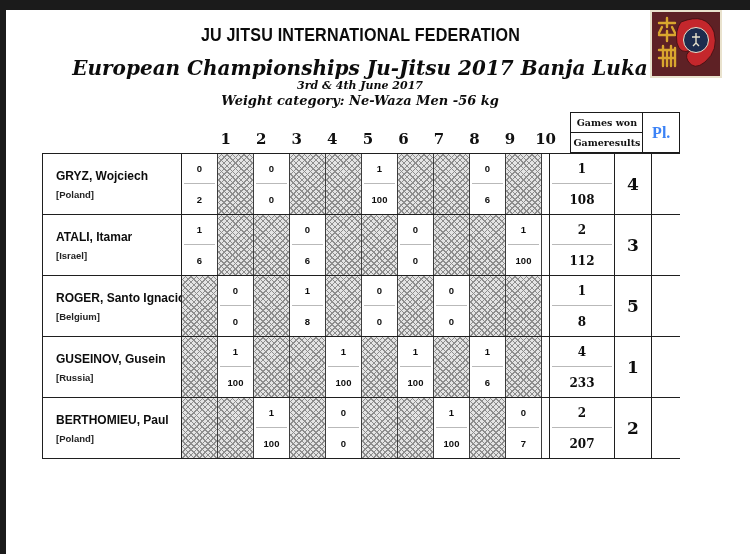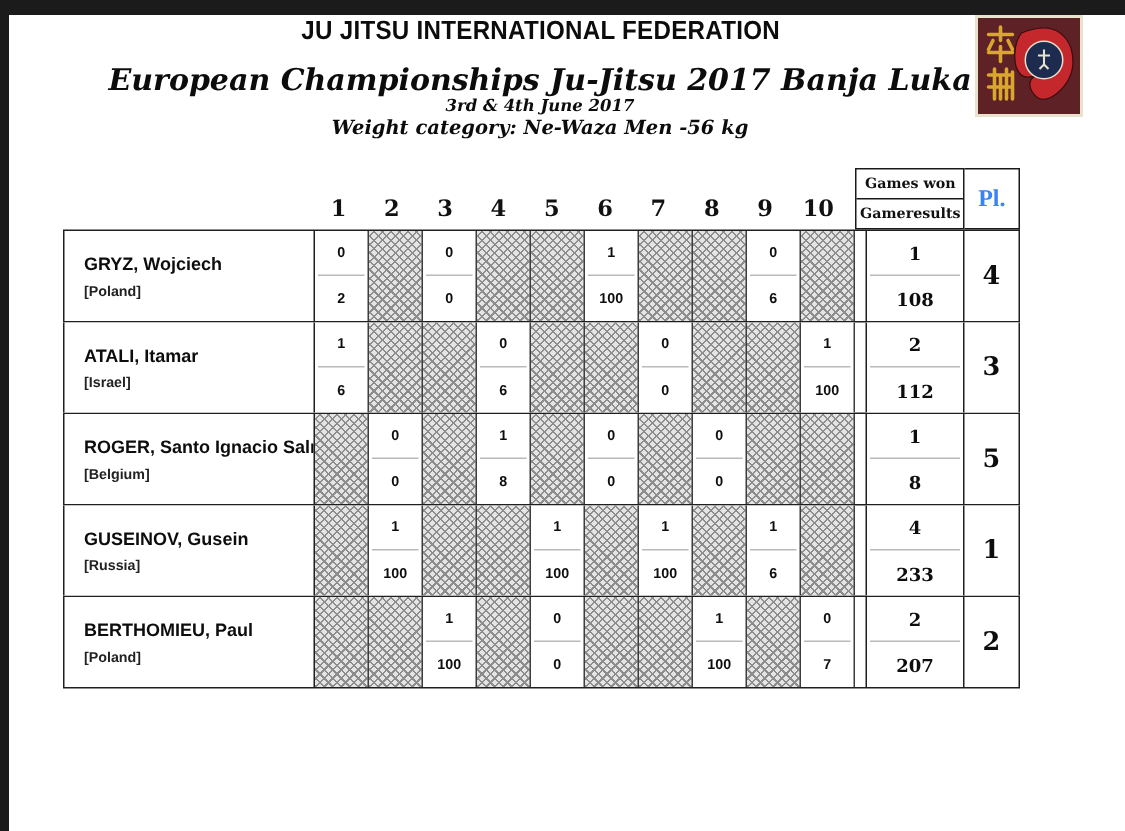--- a/index.html
+++ b/index.html
@@ -3,21 +3,21 @@
 <meta charset="utf-8">
 <style>
   html,body{margin:0;padding:0;background:#ffffff;}
   .page{position:relative;width:750px;height:554px;background:#ffffff;overflow:hidden;
         font-family:"Liberation Sans",sans-serif;}
   .bar-top{position:absolute;left:0;top:0;width:750px;height:10px;background:#1b1b1b;}
   .bar-left{position:absolute;left:0;top:0;width:6px;height:554px;background:#1b1b1b;}
 
   
   .hdr{position:absolute;left:40px;top:0;width:640px;text-align:center;color:#0c0c0c;}
-  .hdr .fed{margin-top:10px;font-size:17.5px;font-weight:bold;letter-spacing:.2px;}
+  .hdr .fed{margin-top:25px;font-size:17.5px;font-weight:bold;letter-spacing:.2px;}
   .hdr .fed span{display:inline-block;transform:scaleX(.92);transform-origin:center;}
   .hdr .champ{margin-top:10px;font-family:"DejaVu Serif",serif;font-style:italic;font-weight:bold;font-size:20px;}
   .hdr .date{margin-top:-1px;font-family:"DejaVu Serif",serif;font-style:italic;font-weight:bold;font-size:11px;}
   .hdr .weight{margin-top:1px;font-family:"DejaVu Serif",serif;font-style:italic;font-weight:bold;font-size:13px;}
 
   .logo{position:absolute;left:650px;top:10px;width:72px;height:68px;}
 
   
   .tbl{position:absolute;left:42px;top:112px;width:638px;}
   .hrow{display:flex;height:41px;}
@@ -29,21 +29,21 @@
             display:flex;flex-direction:column;}
   .gamesbox .gh{flex:1;display:flex;align-items:center;justify-content:center;
             font-family:"DejaVu Serif",serif;font-weight:bold;font-size:9.5px;color:#111;}
   .gamesbox .gh:first-child{border-bottom:1px solid #1a1a1a;}
   .plbox{width:37px;border:1px solid #1a1a1a;border-left:none;box-sizing:border-box;
          display:flex;align-items:center;justify-content:center;
          font-family:Liberation Serif, serif;font-weight:bold;font-size:16px;color:#3b82f6;}
 
   .drow{display:flex;height:60px;border-bottom:1px solid #1f1f1f;box-sizing:content-box;}
   .drow.first{border-top:1px solid #1f1f1f;}
-  .namecell{width:168px;box-sizing:border-box;border-left:1px solid #1f1f1f;border-right:1px solid #1f1f1f;
+  .namecell{width:140px;box-sizing:border-box;border-left:1px solid #1f1f1f;border-right:1px solid #1f1f1f;
             display:flex;flex-direction:column;justify-content:center;padding-left:13px;background:#fff;}
   .namecell .nm{font-weight:bold;font-size:12px;color:#0d0d0d;white-space:nowrap;overflow:hidden;}
   .namecell .ct{font-weight:bold;font-size:9.5px;color:#222;margin-top:6px;}
 
   .rc{width:36px;box-sizing:border-box;border-right:1px solid #3d3d3d;position:relative;background:#fff;}
   .rc .v{position:absolute;left:0;width:100%;height:29px;display:flex;align-items:center;justify-content:center;
          font-weight:bold;font-size:9.5px;color:#0d0d0d;}
   .rc .t{top:0;} .rc .b{bottom:0;}
   .rc .mid{position:absolute;left:2px;right:2px;top:29px;border-top:1px solid #b9b9b9;}
   .rc.hatched{background:

